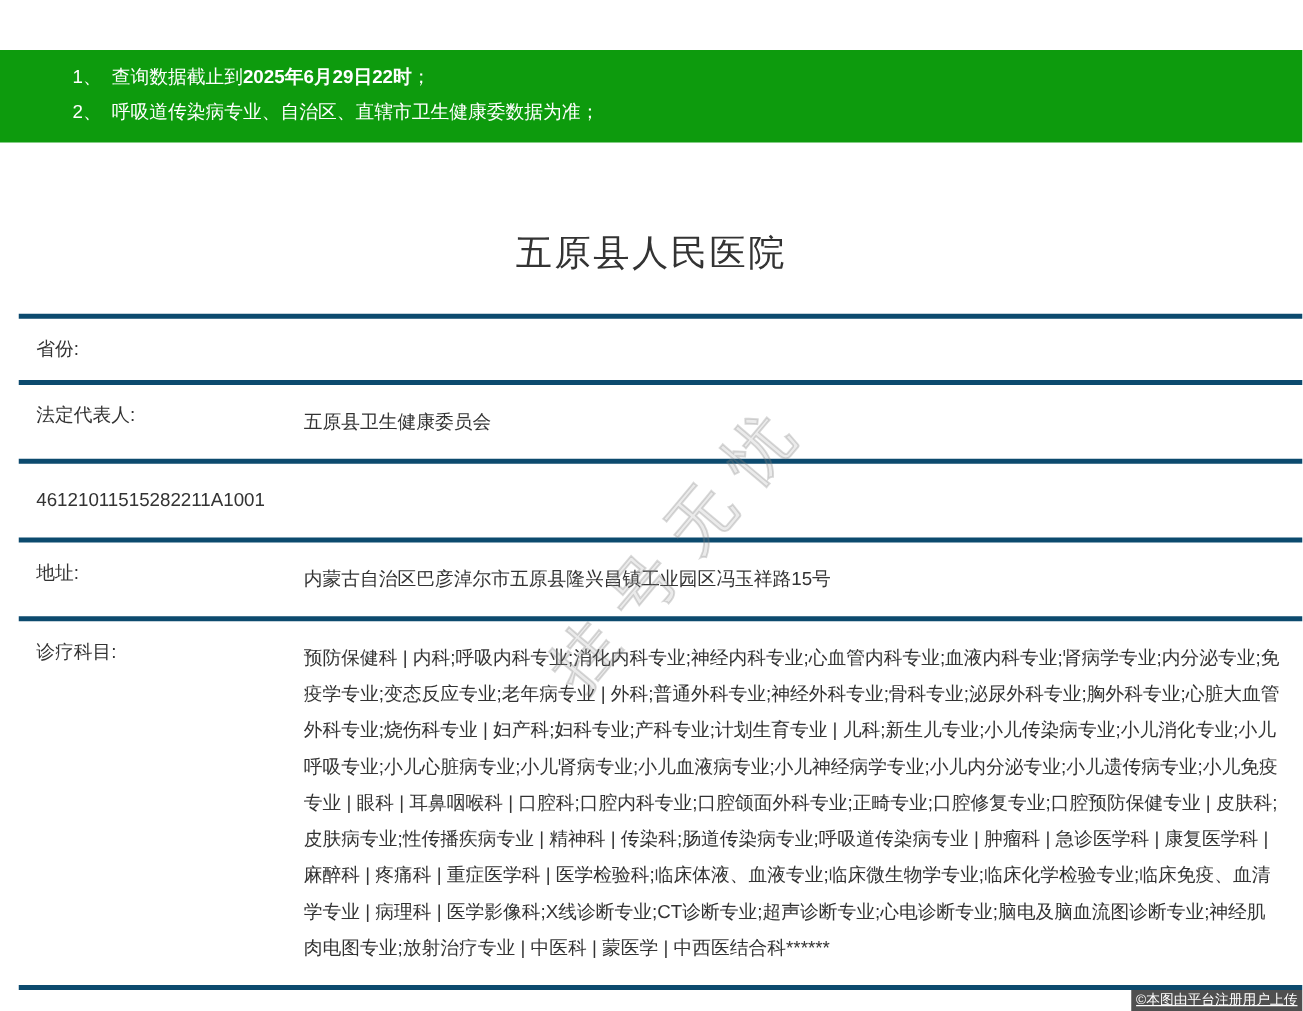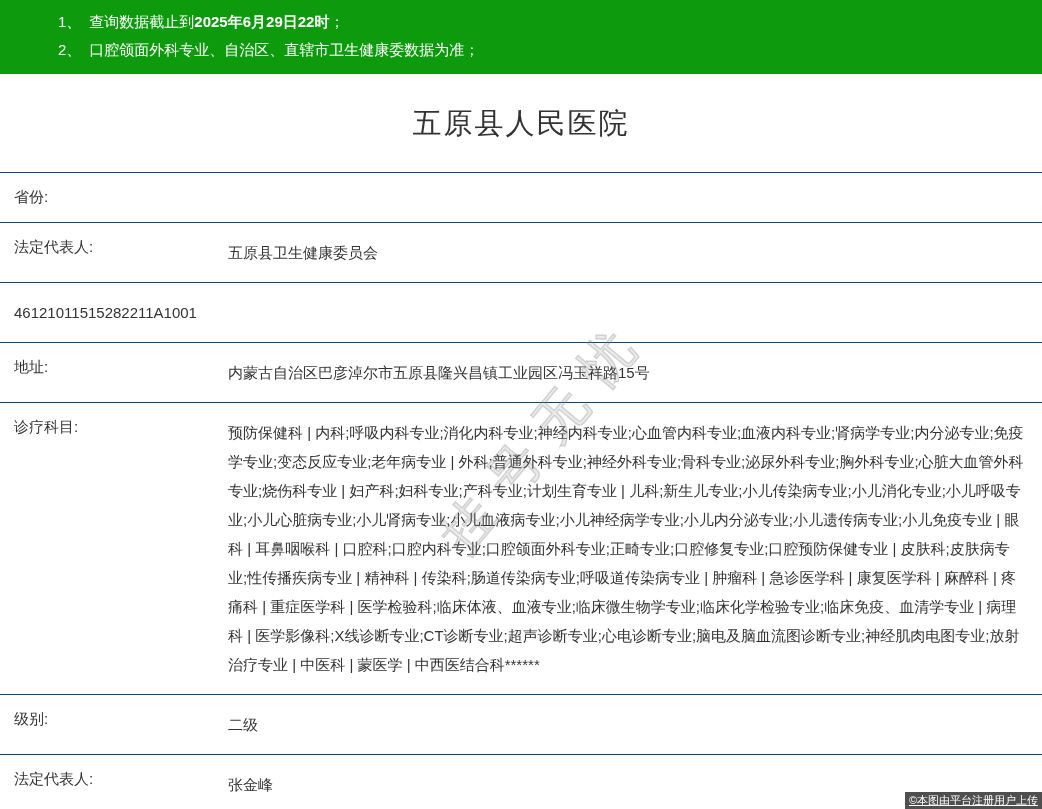--- a/index.html
+++ b/index.html
@@ -10,45 +10,48 @@
     color:#333333;
     overflow:hidden;
     position:relative;
   }
   
   .notice {
     width:100%;
     background:#0d9b0d;
     color:#ffffff;
     padding:8px 20px 10px 58px;
+    margin-top:40px;
   }
   .notice ol { list-style:none; }
   .notice li {
     font-size:15px;
     line-height:28px;
     white-space:nowrap;
   }
   .notice li .num { margin-right:8px; }
   .notice li b { font-weight:bold; }
 
   
   .page-title {
     text-align:center;
     font-size:29px;
     font-weight:500;
     color:#333333;
     padding:30px 0 28px 0;
     letter-spacing:2px;
+    margin-top:39px;
   }
 
   
   .info-table { width:100%; }
   .row {
     display:flex;
-    border-top:1px solid #0c4a6e;
+    border-top:4px solid #0c4a6e;
+    margin-left:15px;
   }
   .row .label {
     width:214px;
     flex:0 0 214px;
     padding:15px 10px 15px 14px;
     font-size:15px;
     color:#333333;
   }
   .row .value {
     flex:1;
@@ -87,21 +90,21 @@
     padding:1px 4px;
     text-decoration:underline;
   }
 </style>
 </head>
 <body>
 
 <div class="notice">
   <ol>
       <li><span class="num">1、</span><span>查询数据截止到</span><b>2025年6月29日22时</b><span>；</span></li>
-      <li><span class="num">2、</span><span>口腔颌面外科专业、自治区、直辖市卫生健康委数据为准；</span></li>
+      <li><span class="num">2、</span><span>呼吸道传染病专业、自治区、直辖市卫生健康委数据为准；</span></li>
     </ol>
 </div>
 
 <h1 class="page-title">五原县人民医院</h1>
 
 <div class="info-table">
     <div class="row">
       <div class="label">省份:</div>
     </div>
     <div class="row">

